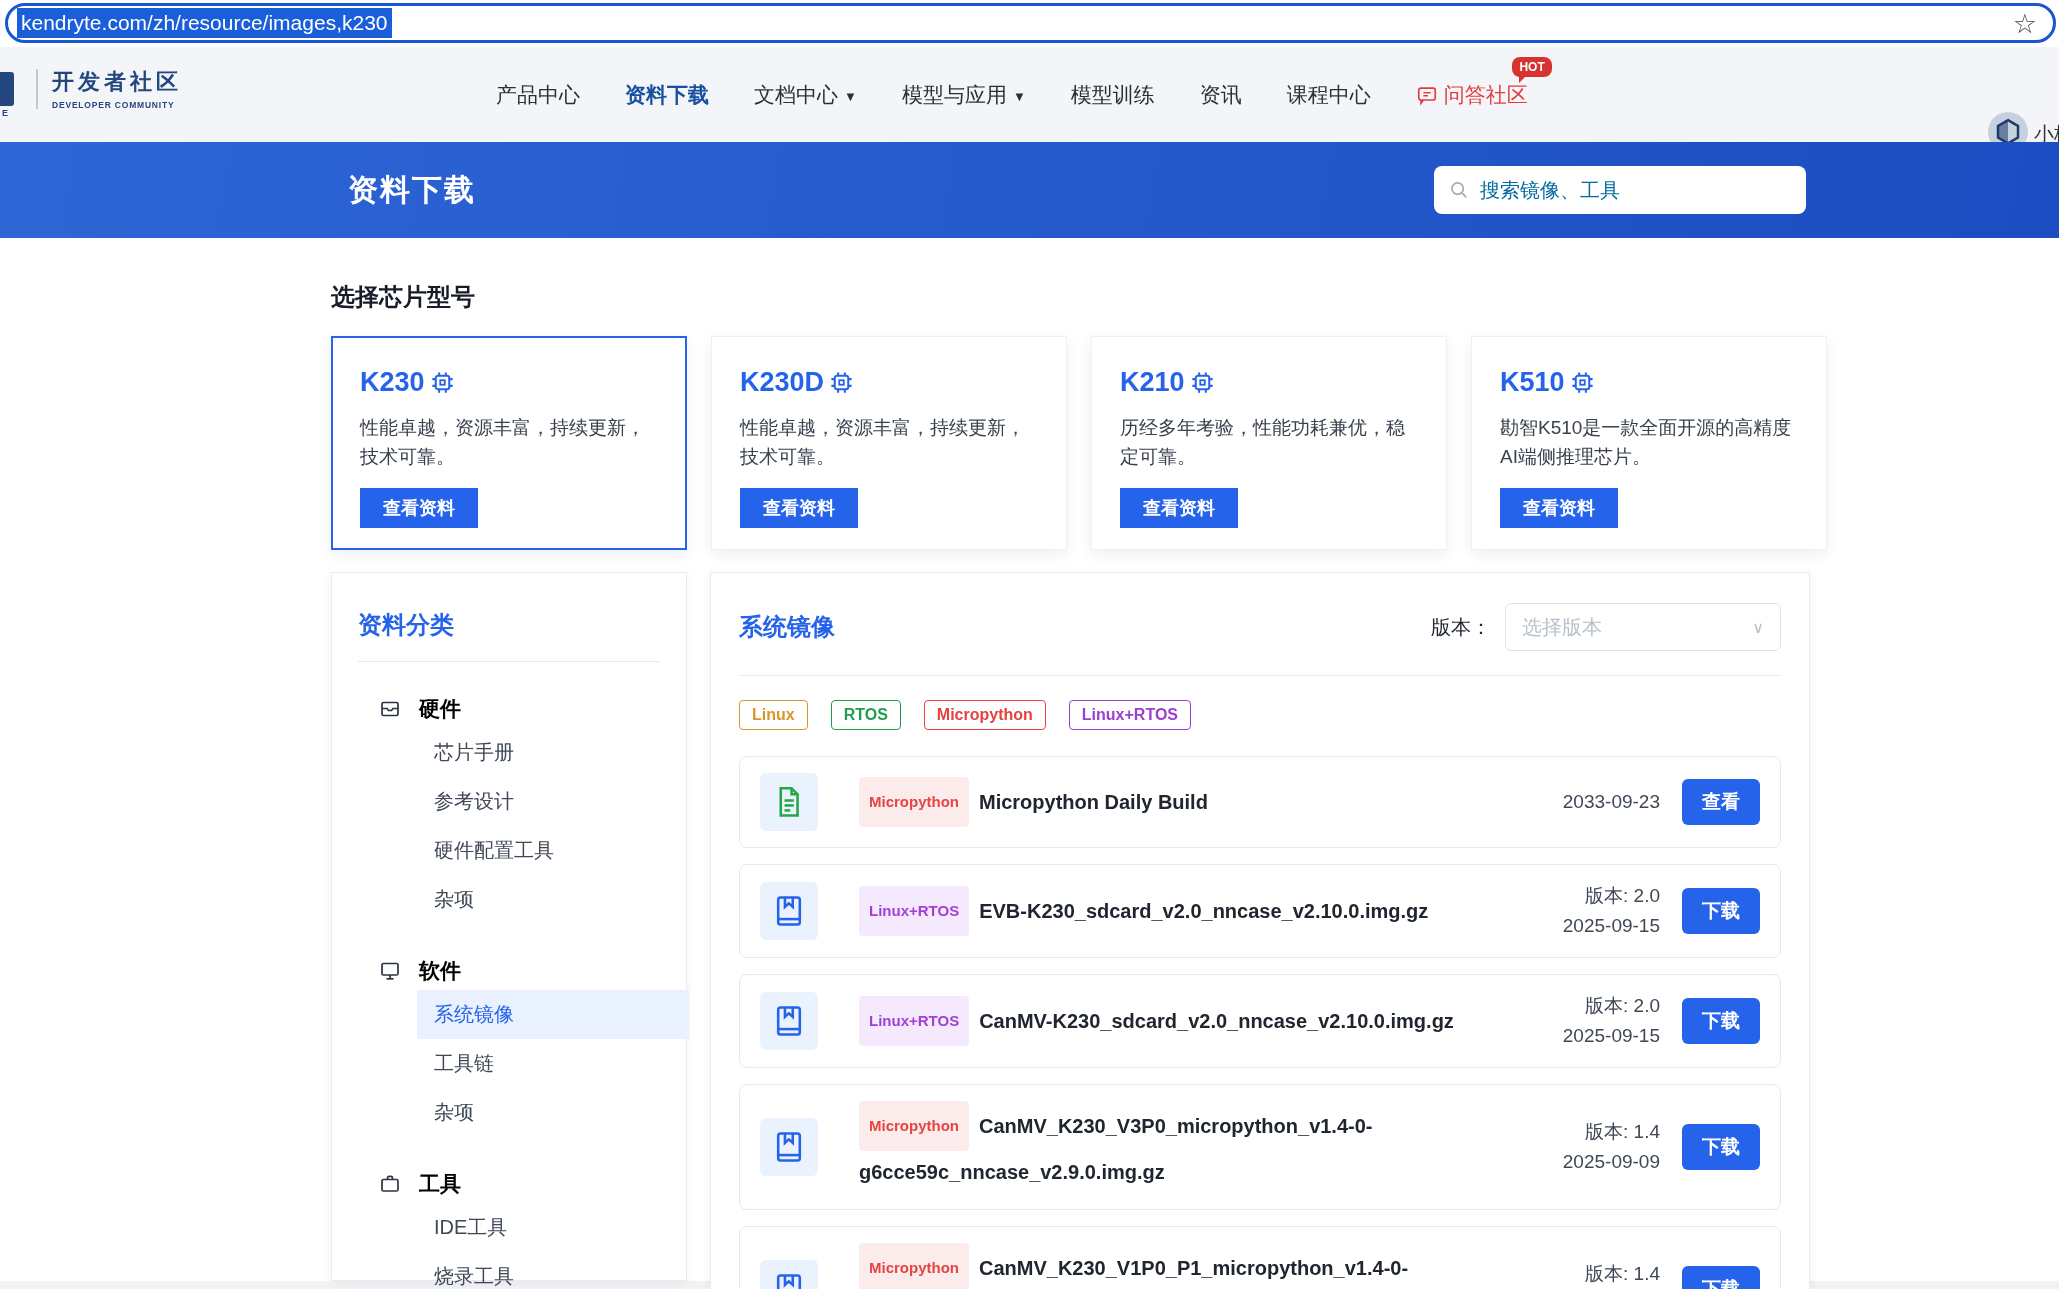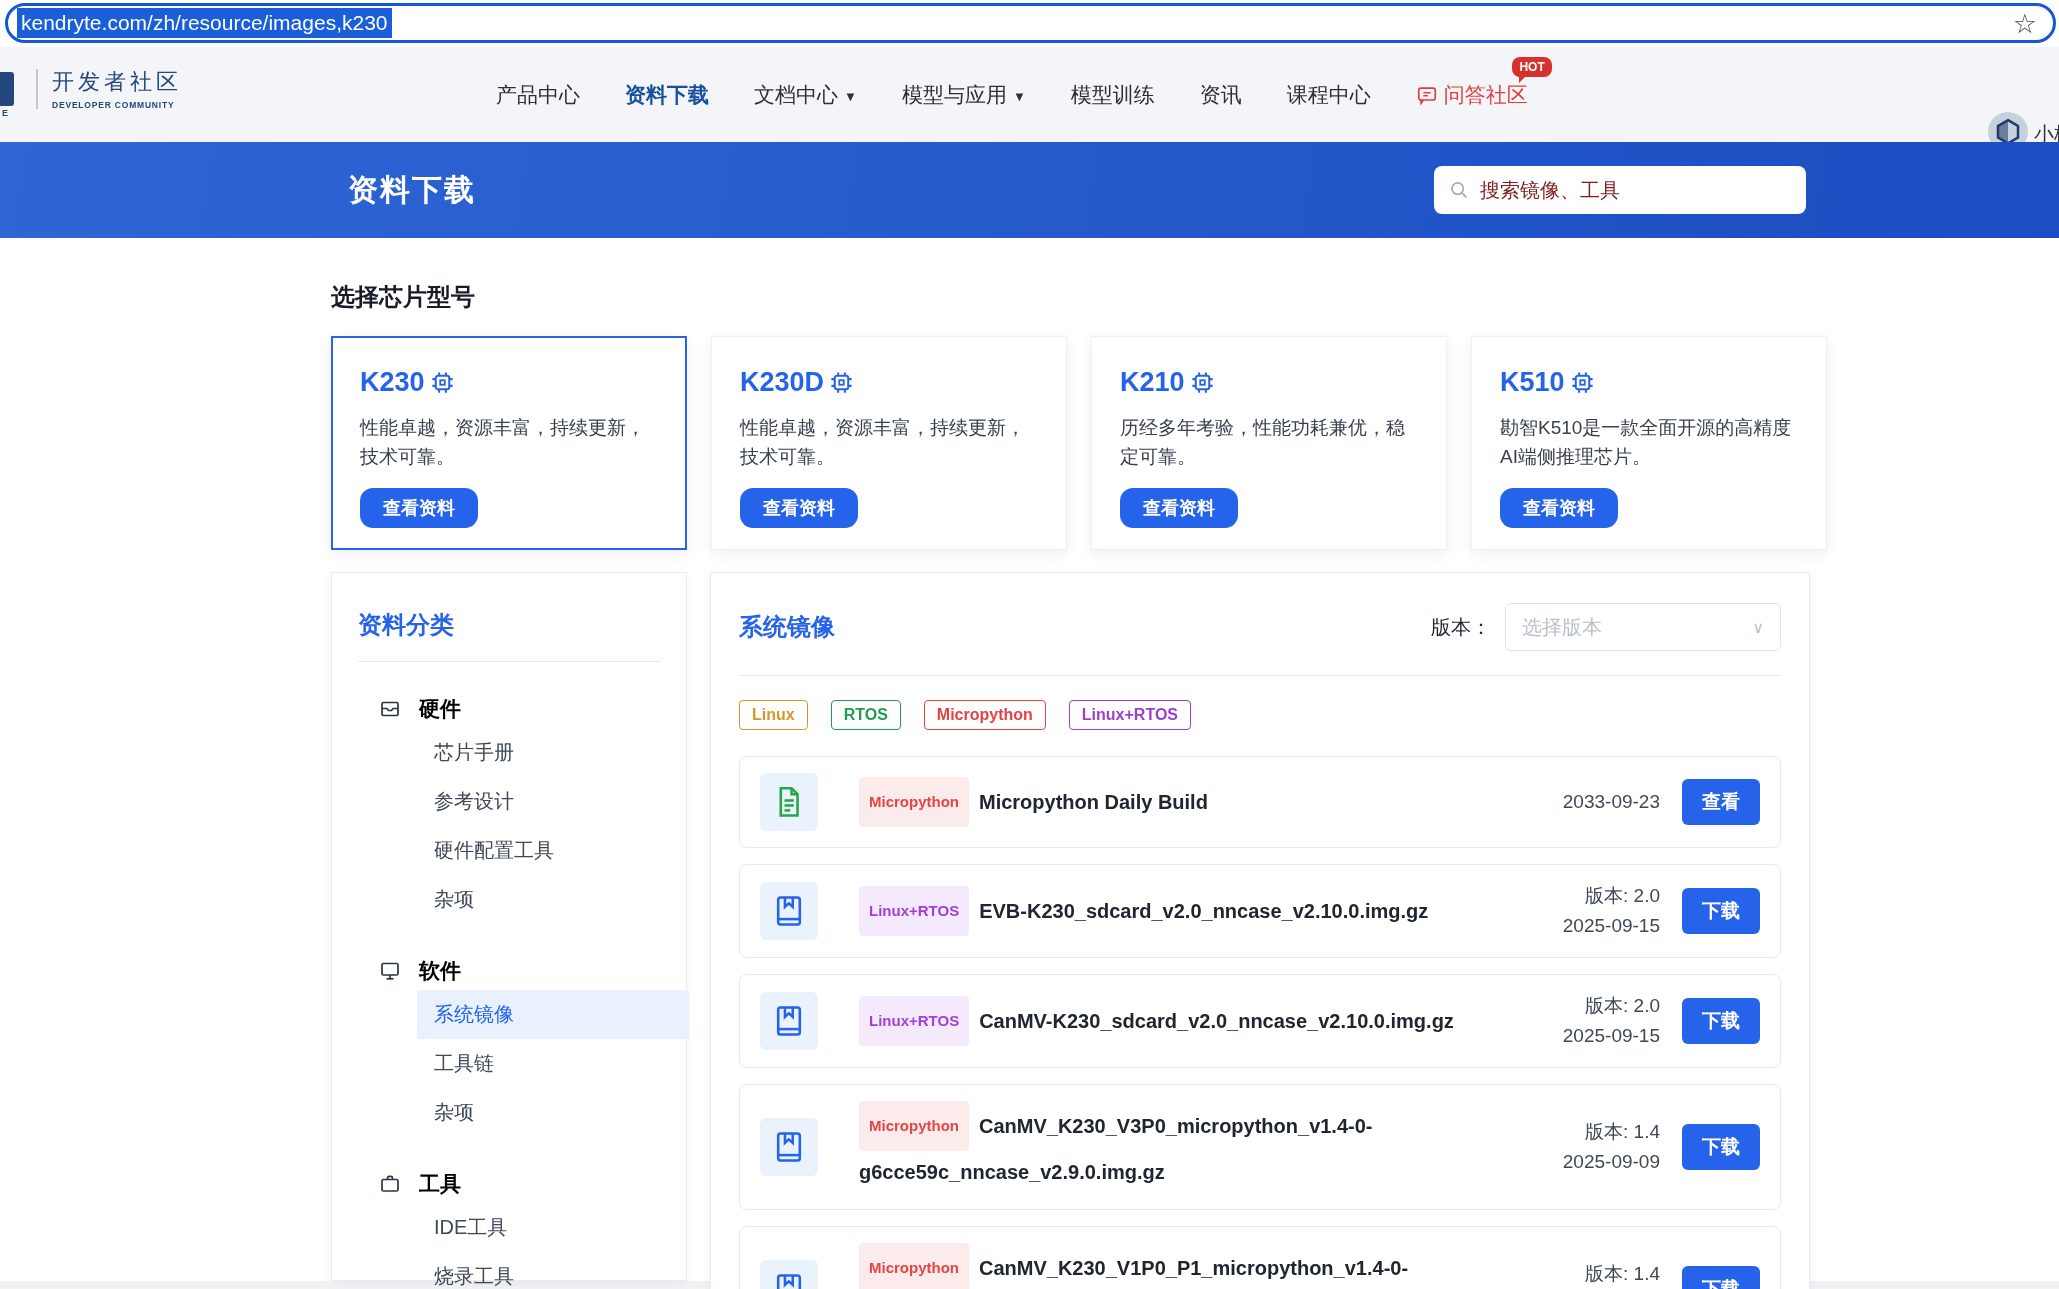--- a/index.html
+++ b/index.html
@@ -11,52 +11,52 @@
     border:3px solid #1756d6; border-radius:21px; background:#fff; display:flex; align-items:center; z-index:5; }
   .url-text { margin-left:9px; background:#1a5ed9; color:#fff; font-size:21px; padding:3px 4px; white-space:nowrap; }
   .star-btn { position:absolute; right:16px; top:2px; font-size:27px; color:#4a4a4a; line-height:32px; cursor:pointer; }
 
   
   .navbar { position:absolute; left:0; top:47px; width:2059px; height:95px; background:#f4f5f8; z-index:1; }
   .logo { position:absolute; left:0; top:20px; display:flex; align-items:center; }
   .logo-frag { width:20px; height:34px; background:#24477e; border-radius:3px; margin-left:-6px; position:relative; }
   .logo-frag span { position:absolute; left:8px; top:36px; font-size:9px; font-weight:bold; color:#24477e; }
   .logo-sep { width:2px; height:40px; background:#c3c9d4; margin:0 14px 0 22px; }
-  .logo-cn { font-size:22px; font-weight:normal; color:#24477e; letter-spacing:4px; }
+  .logo-cn { font-size:22px; font-weight:bold; color:#24477e; letter-spacing:4px; }
   .logo-en { font-size:8.5px; font-weight:bold; color:#24477e; letter-spacing:0.8px; margin-top:3px; }
   .nav-menu { position:absolute; left:496px; top:0; height:95px; display:flex; align-items:center; gap:45px; }
   .nav-item { font-size:21px; color:#2b2f36; cursor:pointer; position:relative; display:flex; align-items:center; gap:6px; white-space:nowrap; }
   .nav-item .caret { font-size:14px; color:#2b2f36; margin-top:3px; }
   .nav-item.active { color:#17509f; font-weight:bold; }
   .nav-item.hot { color:#e23c3c; }
   .hot-badge { position:absolute; top:-24px; right:-24px; background:#d6322e; color:#fff; font-size:12px; font-weight:bold;
     padding:3px 7px; border-radius:8px; }
   .hot-badge:after { content:""; position:absolute; bottom:-6px; left:7px; border:4px solid transparent; border-top-color:#d6322e; border-left-color:#d6322e; }
   .avatar { position:absolute; right:31px; top:65px; width:40px; height:40px; border-radius:50%; background:#c7d1de;
     display:flex; align-items:center; justify-content:center; overflow:hidden; cursor:pointer; }
   .user-name { position:absolute; left:2034px; top:74px; font-size:20px; color:#333; white-space:nowrap; }
 
   
   .banner { position:absolute; left:0; top:142px; width:2059px; height:96px;
     background:linear-gradient(100deg,#2e66d6 0%,#1c4dc2 100%); z-index:1; }
   .banner-title { position:absolute; left:348px; top:28px; font-size:30px; font-weight:bold; color:#fff; letter-spacing:2px; }
   .search-box { position:absolute; left:1434px; top:24px; width:372px; height:48px; background:#fff; border-radius:8px;
     display:flex; align-items:center; padding:0 14px; cursor:text; }
-  .search-placeholder { color:#7f1d1d; font-size:20px; margin-left:10px;font-family:Liberation Serif, serif; }
+  .search-placeholder { color:#0369a1; font-size:20px; margin-left:10px;font-family:Liberation Serif, serif; }
 
   
   .section-title { position:absolute; left:331px; top:281px; font-size:24px; font-weight:bold; color:#171c28; }
   .cards { position:absolute; left:331px; top:336px; display:flex; gap:24px; }
   .card { width:356px; height:214px; background:#fff; border:1px solid #f0f0f3; box-shadow:0 4px 14px rgba(15,30,70,.07);
     padding:30px 28px; cursor:pointer; }
   .card.selected { border:2px solid #2563eb; padding:29px 27px; }
   .card-name { color:#2563eb; font-size:27px; font-weight:bold; display:flex; align-items:center; gap:4px; }
   .card-desc { margin-top:15px; font-size:19px; color:#39414f; line-height:29px; }
   .card-btn { margin-top:17px; width:118px; height:40px; background:#2563eb; color:#fff; font-size:18px; font-weight:bold;
-    border:none; border-radius:13px; cursor:pointer; }
+    border:none; border-radius:0; cursor:pointer; }
 
   
   .sidebar { position:absolute; left:331px; top:572px; width:356px; height:709px; background:#fff;
     border:1px solid #e9ebef; box-shadow:0 2px 10px rgba(15,30,70,.05); padding:36px 26px; z-index:1; }
   .sidebar-title { font-size:24px; font-weight:bold; color:#2563eb; }
   .sidebar-divider { margin-top:20px; border-bottom:1px solid #e6e8ec; }
   .group { margin-top:33px; }
   .group-header { display:flex; align-items:center; padding-left:20px; gap:17px; font-size:21px; font-weight:bold; color:#000000; cursor:pointer; }
   .group-items { margin-top:5px; }
   .group-item { margin-left:59px; width:272px; padding:11px 17px; font-size:20px; color:#3f4856; cursor:pointer; }

